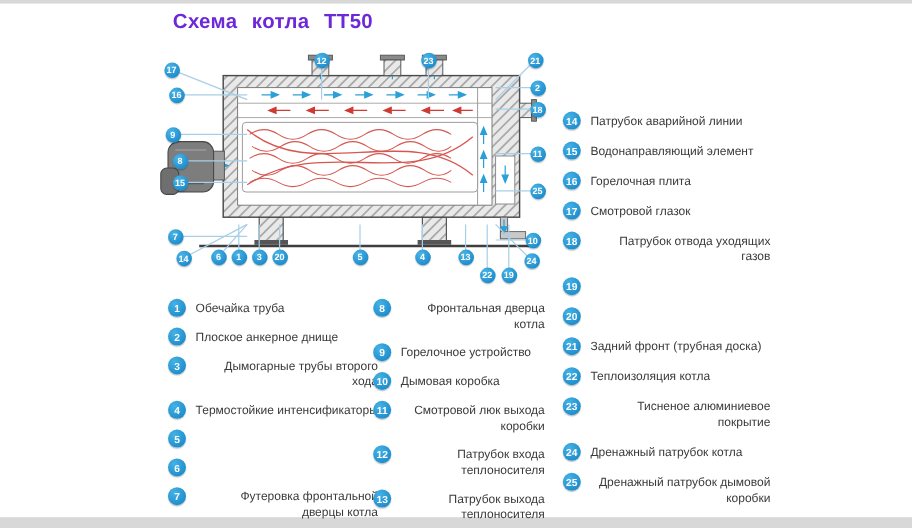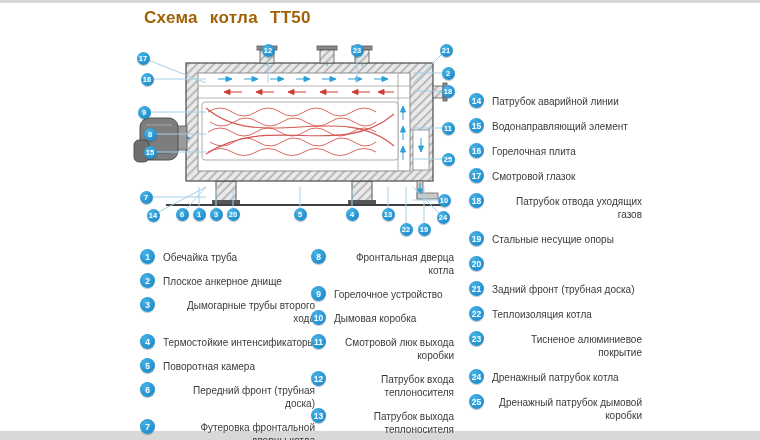--- a/index.html
+++ b/index.html
@@ -5,21 +5,21 @@
   html,body{margin:0;padding:0;}
   body{
     width:760px;height:440px;position:relative;overflow:hidden;
     background:#ffffff;font-family:"Liberation Sans", sans-serif;
   }
   .edge{position:absolute;left:0;right:0;background:#d8d8d8;}
   .edge-top{top:0;height:3px;}
   .edge-bottom{bottom:0;height:9px;}
   .page-title{
     position:absolute;left:144px;top:8px;margin:0;
-    font-size:17px;font-weight:700;color:#a16207;word-spacing:7px;letter-spacing:.3px;
+    font-size:17px;font-weight:700;color:#6d28d9;word-spacing:7px;letter-spacing:.3px;
   }
   .diagram-svg{position:absolute;left:130px;top:42px;z-index:1;}
   .leaders{position:absolute;left:0;top:0;z-index:2;pointer-events:none;}
   .leaders line{stroke:#a8cfe8;stroke-width:1;}
   .callout{
     position:absolute;width:13px;height:13px;border-radius:50%;z-index:4;
     background:radial-gradient(circle at 35% 30%, #4ab4e6, #0f7fc2);
     color:#fff;font-size:7.5px;font-weight:bold;
     display:flex;align-items:center;justify-content:center;
     box-shadow:0 1px 1px rgba(0,0,0,.25);
@@ -244,25 +244,23 @@
     <div class="legend-item">
       <span class="badge">3</span>
       <span class="legend-label">Дымогарные трубы второго хода</span>
     </div>
     <div class="legend-item">
       <span class="badge">4</span>
       <span class="legend-label">Термостойкие интенсификаторы</span>
     </div>
     <div class="legend-item">
       <span class="badge">5</span>
-      <span class="legend-label">Поворотная камера</span>
     </div>
     <div class="legend-item">
       <span class="badge">6</span>
-      <span class="legend-label">Передний фронт (трубная доска)</span>
     </div>
     <div class="legend-item">
       <span class="badge">7</span>
       <span class="legend-label">Футеровка фронтальной дверцы котла</span>
     </div>
   </div>
 <div class="legend-col legend-col2">
     <div class="legend-item">
       <span class="badge">8</span>
       <span class="legend-label">Фронтальная дверца котла</span>
@@ -304,21 +302,20 @@
     <div class="legend-item">
       <span class="badge">17</span>
       <span class="legend-label">Смотровой глазок</span>
     </div>
     <div class="legend-item">
       <span class="badge">18</span>
       <span class="legend-label">Патрубок отвода уходящих газов</span>
     </div>
     <div class="legend-item">
       <span class="badge">19</span>
-      <span class="legend-label">Стальные несущие опоры</span>
     </div>
     <div class="legend-item">
       <span class="badge">20</span>
     </div>
     <div class="legend-item">
       <span class="badge">21</span>
       <span class="legend-label">Задний фронт (трубная доска)</span>
     </div>
     <div class="legend-item">
       <span class="badge">22</span>

